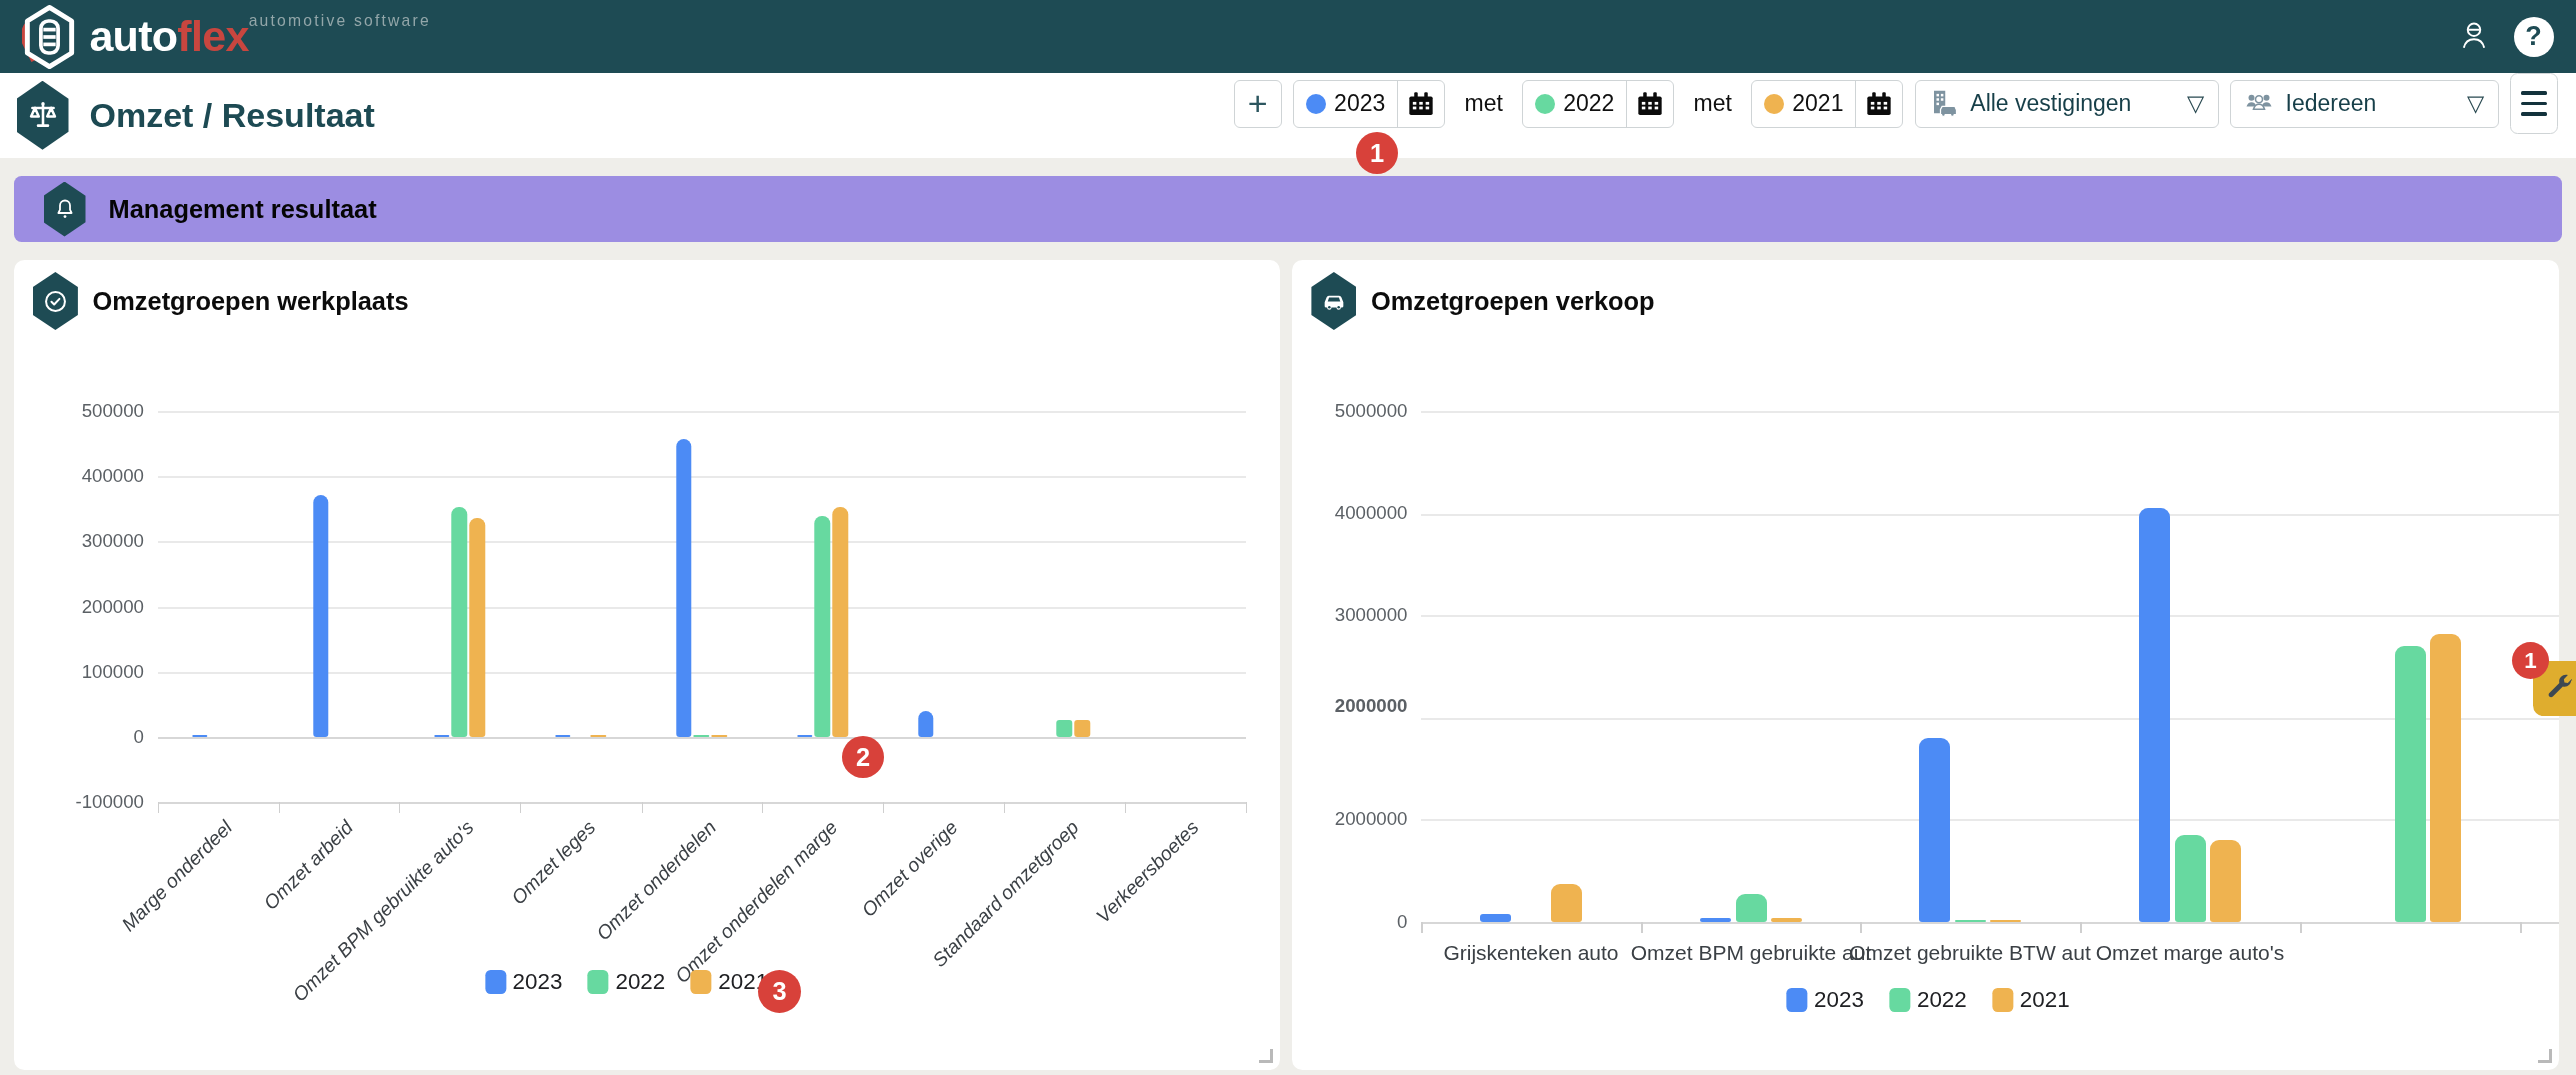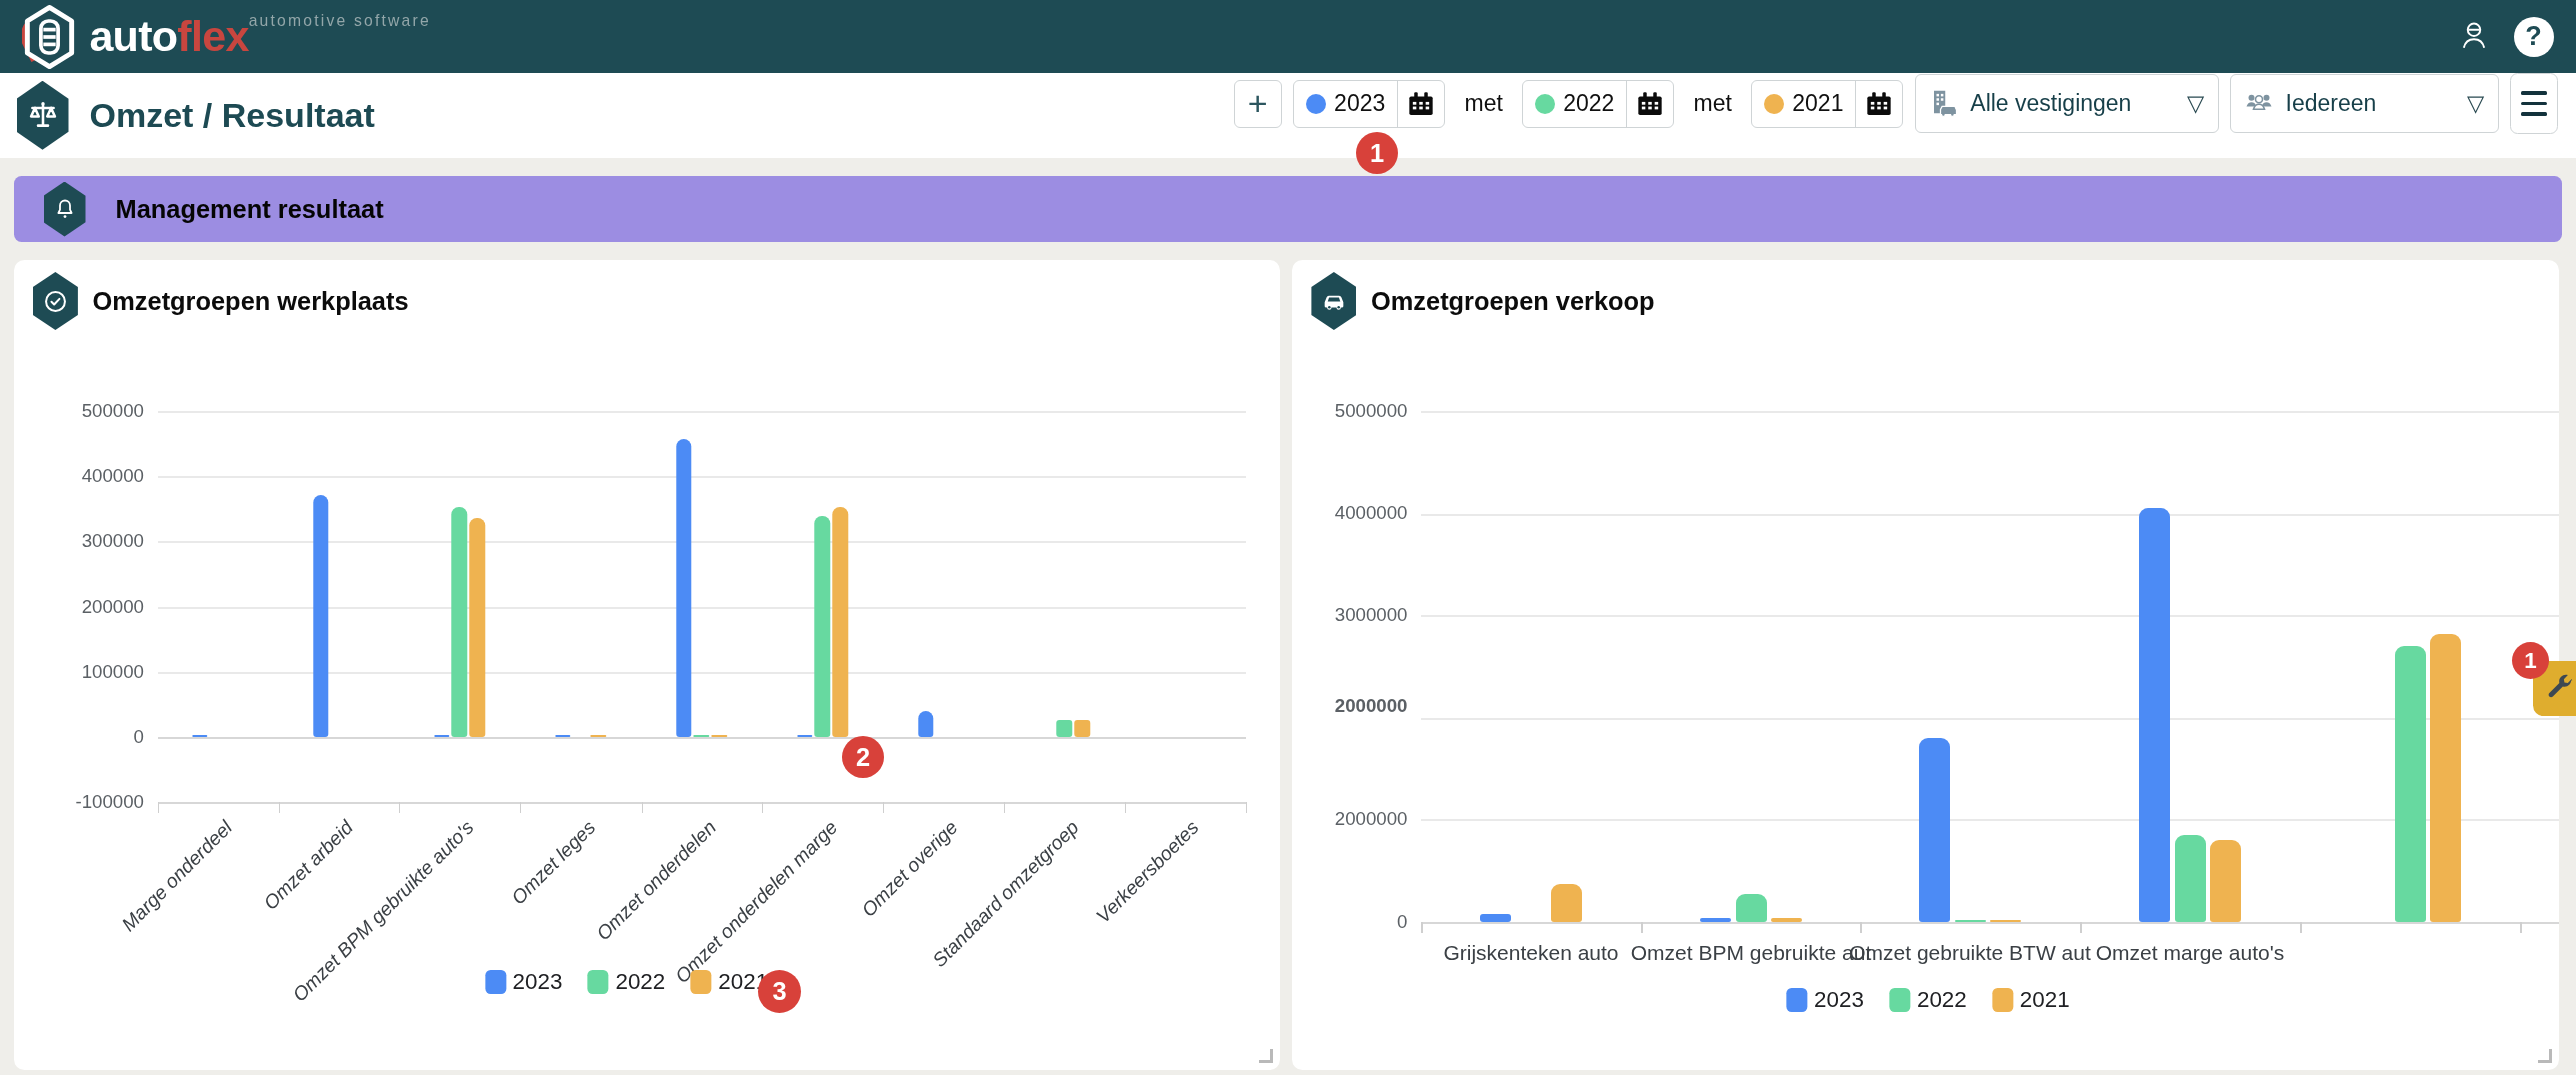--- a/index.html
+++ b/index.html
@@ -33,30 +33,30 @@
   .controls{margin-left:auto;display:flex;align-items:center;gap:11.2px;}
   .btn-plus{width:48px;height:48px;border:1.5px solid #cfd4d6;border-radius:6px;background:#fff;
     display:flex;align-items:center;justify-content:center;font-size:34px;color:#2c565f;box-sizing:border-box;}
   .year-picker{display:flex;border:1.5px solid #cfd4d6;border-radius:6px;background:#fff;height:48px;
     box-sizing:border-box;overflow:hidden;align-items:stretch;}
   .yp-main{display:flex;align-items:center;gap:8.2px;padding:0 12px;}
   .year-dot{width:20px;height:20px;border-radius:50%;flex:none;}
   .yp-label{font-size:23px;color:#101010;}
   .yp-cal{border-left:1.5px solid #cfd4d6;width:46px;display:flex;align-items:center;justify-content:center;}
   .met{font-size:23px;color:#101010;margin:0 8px;}
-  .dropdown{height:59px;border:1.5px solid #cfd4d6;border-radius:6px;background:#fff;box-sizing:border-box;
+  .dropdown{height:48px;border:1.5px solid #cfd4d6;border-radius:6px;background:#fff;box-sizing:border-box;
     display:flex;align-items:center;padding:0 13.5px;gap:11.2px;}
   .dd-label{font-size:23px;color:#173f49;}
   .dd-caret{margin-left:auto;font-size:22.4px;color:#2a4a52;}
   .btn-menu{width:48px;height:61px;border:1.5px solid #cfd4d6;border-radius:7.5px;background:#fff;box-sizing:border-box;
     display:flex;flex-direction:column;align-items:center;justify-content:center;gap:6.7px;}
   .menu-bar{width:25.4px;height:3.7px;background:#13323c;border-radius:1.5px;}
   
   .banner{position:absolute;left:13.5px;top:176px;width:2548px;height:66px;background:#9c8de2;border-radius:7.5px;
-    display:flex;align-items:center;padding-left:30px;gap:30px;box-sizing:border-box;}
+    display:flex;align-items:center;padding-left:30px;gap:23px;box-sizing:border-box;}
   .banner-hex{width:42px;height:55px;}
   .banner-label{font-size:25.4px;font-weight:bold;color:#050505;}
   
   .card{position:absolute;top:260px;height:810px;background:#ffffff;border-radius:10.5px;overflow:hidden;}
   #card-0{left:13.5px;width:1266px;}
   #card-1{left:1292px;width:1267px;}
   .card-badge{position:absolute;left:19.4px;top:12px;width:45px;height:58px;}
   .card-title{position:absolute;left:79px;top:27px;font-size:25.4px;font-weight:bold;color:#0c0c0c;white-space:nowrap;}
   .chart-layer{position:absolute;left:0;top:0;right:0;bottom:0;}
   .gridline{position:absolute;height:1.5px;background:#e9e9e9;}

